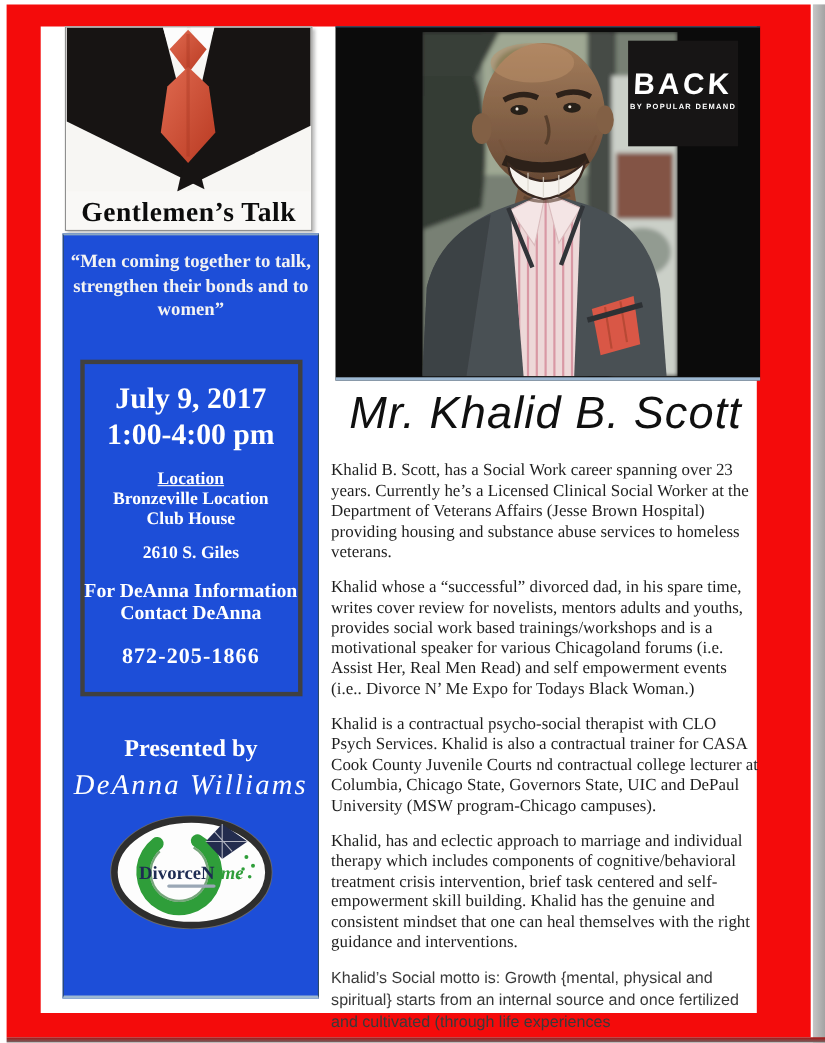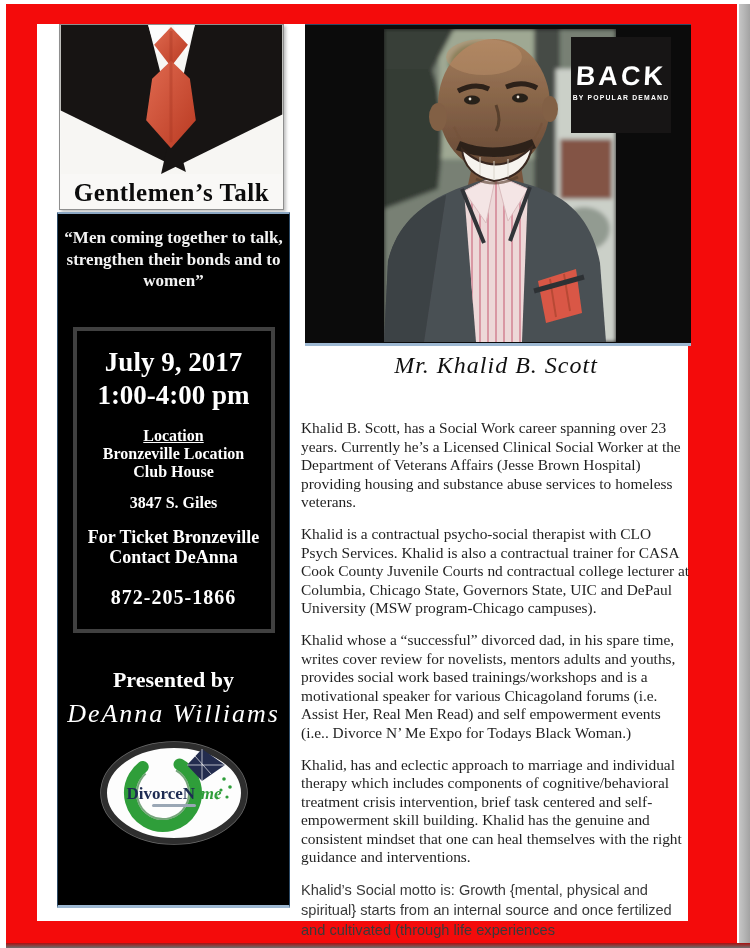--- a/index.html
+++ b/index.html
@@ -23,21 +23,21 @@
   .suit-card {
     position:absolute; left:59px; top:24px; width:225px; height:186px;
     background:#f9f8f6; border:1px solid #8f8f8f; box-shadow:2px 2px 3px rgba(0,0,0,.25);
   }
   .suit-title {
     text-align:center; font-weight:bold; font-size:25px; color:#0c0c0c;
     letter-spacing:.5px; margin-top:1px; font-family:"Liberation Serif", serif;
   }
   .black-panel {
     position:absolute; left:57px; top:212px; width:233px; height:696px;
-    background:#000000; color:#fff; text-align:center;
+    background:#1d4ed8; color:#fff; text-align:center;
     border-top:2px solid #8aa6c2; border-bottom:3px solid #9db8d2;
     border-left:1px solid #2c4a66; border-right:1px solid #2c4a66;
   }
   .quote { margin-top:13px; font-weight:bold; font-size:17px; line-height:21.5px; color:#f3f3f3; }
   .event-box {
     margin:35px auto 0; width:202px; height:306px;
     border:4px solid #404040;
   }
   .ev-date  { margin-top:16px; font-weight:bold; font-size:27px; }
   .ev-time  { font-weight:bold; font-size:27px; margin-top:2px; }
@@ -65,21 +65,21 @@
   .badge-title {
     font-family:"Liberation Sans", sans-serif; font-weight:bold; font-size:27px;
     letter-spacing:3px; margin-top:24px; transform:skewX(-3deg);
   }
   .badge-sub {
     font-family:"Liberation Sans", sans-serif; font-weight:bold; font-size:6.8px;
     letter-spacing:1.2px; margin-top:2px;
   }
   .name-title {
     position:absolute; left:300px; top:352px; width:392px; text-align:center;
-    font-family:Liberation Serif, serif; font-weight:normal; font-size:24px; color:#101010;
+    font-family:Liberation Sans, sans-serif; font-weight:normal; font-size:41px; color:#101010;
     letter-spacing:1px; font-style:italic;
   }
   .bio { position:absolute; left:301px; top:419px; width:390px; }
   .bio p.serif {
     font-family:"Liberation Serif", serif; font-size:15.4px; line-height:18.6px;
     color:#1f1f1f; margin:0 0 13px 0;
   }
   .bio p.sans {
     font-family:"Liberation Sans", sans-serif; font-size:14.6px; line-height:20px;
     color:#3a3a3a; margin:0;
@@ -119,22 +119,22 @@
       <div>strengthen their bonds and to</div>
       <div>women”</div>
     </div>
 
     <div class="event-box">
       <div class="ev-date">July 9, 2017</div>
       <div class="ev-time">1:00-4:00 pm</div>
       <div class="ev-loc-label">Location</div>
       <div class="ev-line">Bronzeville Location</div>
       <div class="ev-line">Club House</div>
-      <div class="ev-line gap-sm">3847 S. Giles</div>
-      <div class="ev-ticket gap-md">For Ticket Bronzeville</div>
+      <div class="ev-line gap-sm">2610 S. Giles</div>
+      <div class="ev-ticket gap-md">For DeAnna Information</div>
       <div class="ev-ticket">Contact DeAnna</div>
       <div class="ev-phone">872-205-1866</div>
     </div>
 
     <div class="presented-by">Presented by</div>
     <div class="presenter">DeAnna Williams</div>
 
     <div class="logo-wrap">
       <svg viewBox="0 0 150 104" width="150" height="104">
         <ellipse cx="75" cy="52" rx="73" ry="51" fill="none" stroke="#6a6a6a" stroke-width="1.5"></ellipse>
@@ -232,18 +232,18 @@
     <div class="badge">
       <div class="badge-title">BACK</div>
       <div class="badge-sub">BY POPULAR DEMAND</div>
     </div>
   </div>
 
   <h1 class="name-title">Mr. Khalid B. Scott</h1>
 
   <div class="bio">
     <p class="serif">Khalid B. Scott, has a Social Work career spanning over 23 years. Currently he’s a Licensed Clinical Social Worker at the Department of Veterans Affairs (Jesse Brown Hospital) providing housing and substance abuse services to homeless veterans.</p>
+    <p class="serif">Khalid whose a “successful” divorced dad, in his spare time, writes cover review for novelists, mentors adults and youths, provides social work based trainings/workshops and is a motivational speaker for various Chicagoland forums (i.e. Assist Her, Real Men Read) and self empowerment events (i.e.. Divorce N’ Me Expo for Todays Black Woman.)</p>
     <p class="serif">Khalid is a contractual psycho-social therapist with CLO Psych Services. Khalid is also a contractual trainer for CASA Cook County Juvenile Courts nd contractual college lecturer at Columbia, Chicago State, Governors State, UIC and DePaul University (MSW program-Chicago campuses).</p>
-    <p class="serif">Khalid whose a “successful” divorced dad, in his spare time, writes cover review for novelists, mentors adults and youths, provides social work based trainings/workshops and is a motivational speaker for various Chicagoland forums (i.e. Assist Her, Real Men Read) and self empowerment events (i.e.. Divorce N’ Me Expo for Todays Black Woman.)</p>
     <p class="serif">Khalid, has and eclectic approach to marriage and individual therapy which includes components of cognitive/behavioral treatment crisis intervention, brief task centered and self-empowerment skill building. Khalid has the genuine and consistent mindset that one can heal themselves with the right guidance and interventions.</p>
     <p class="sans">Khalid’s Social motto is: Growth {mental, physical and spiritual} starts from an internal source and once fertilized and cultivated (through life experiences</p>
   </div>
 </div>
 
 </body></html>

